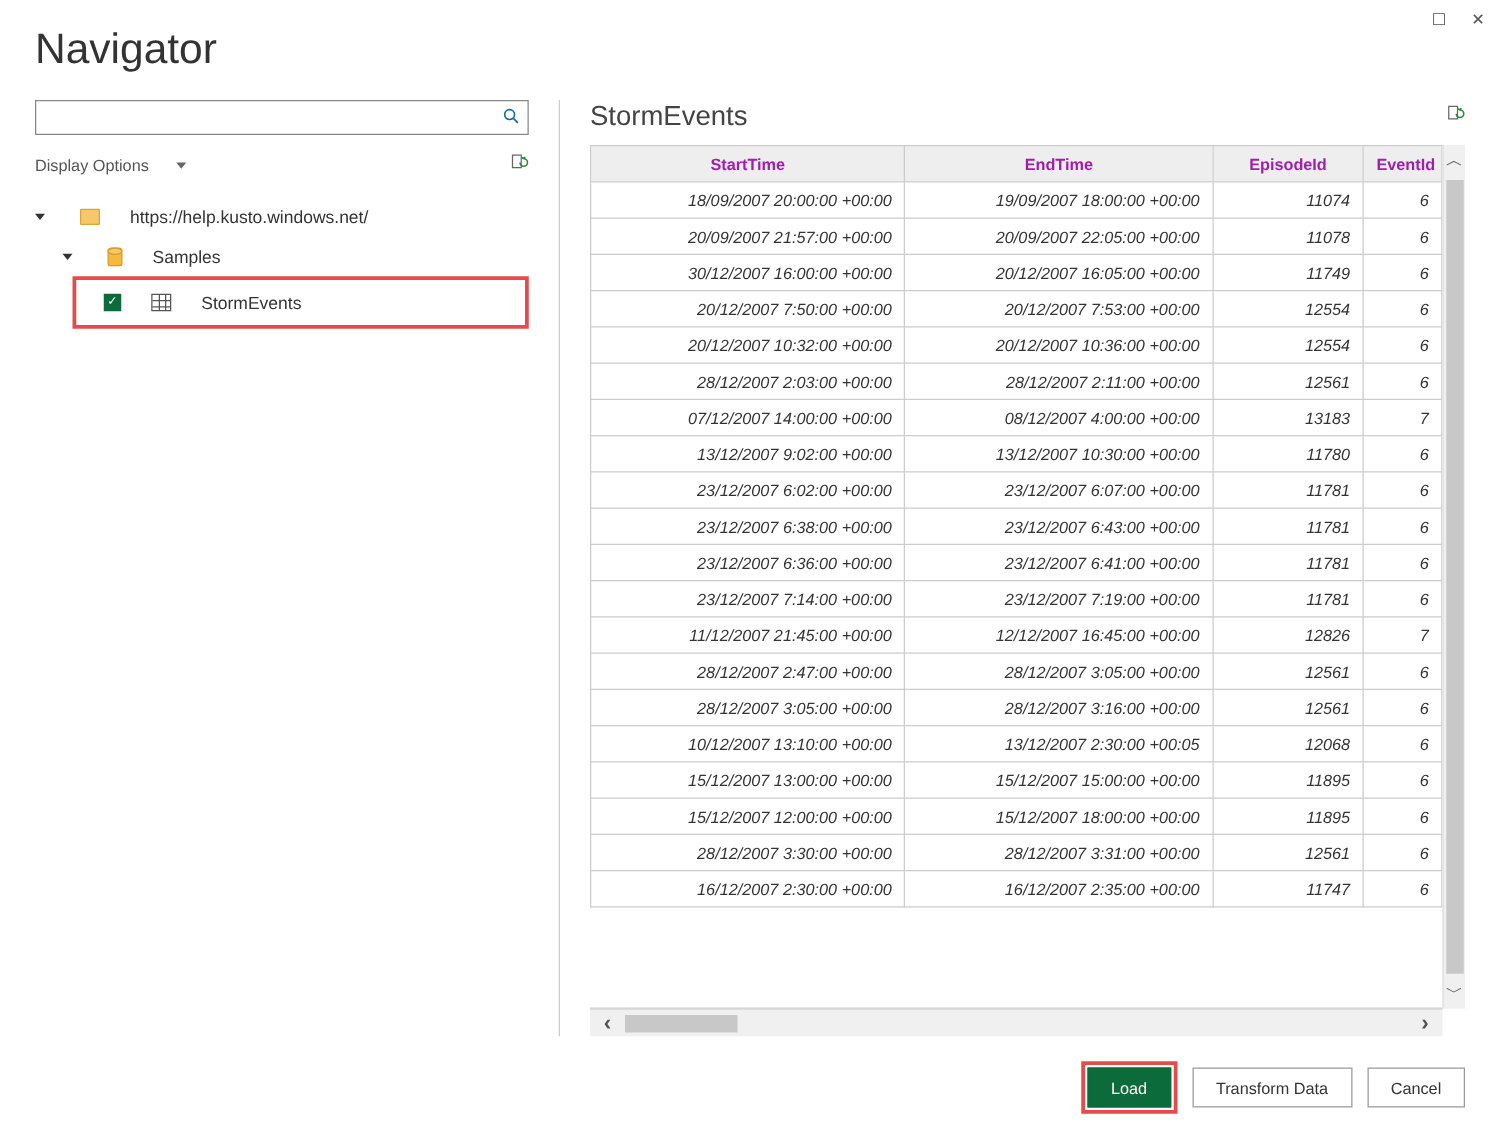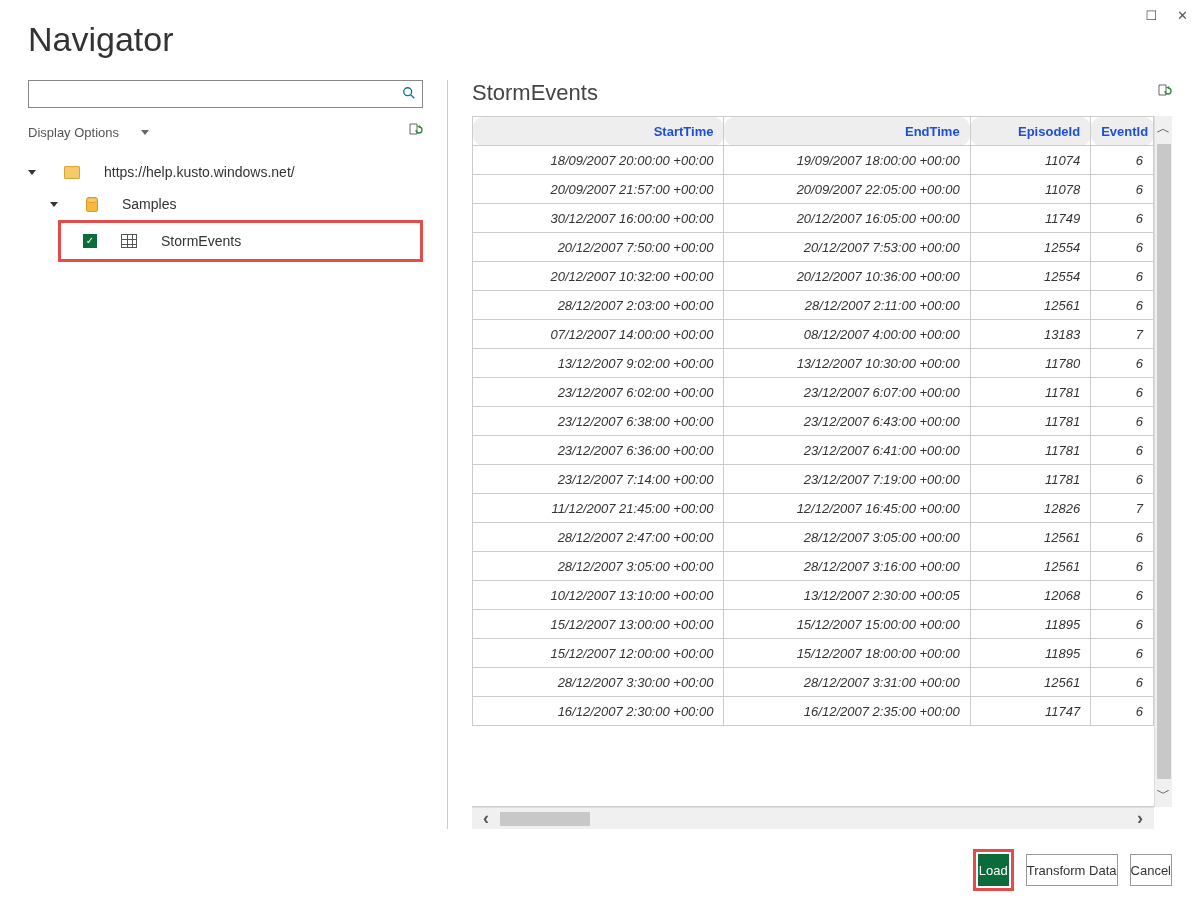--- a/index.html
+++ b/index.html
@@ -176,25 +176,24 @@
     border: 1px solid #ccc;
     padding: 5px 10px;
     font-size: 13px;
     height: 29px;
     white-space: nowrap;
     overflow: hidden;
     text-overflow: clip;
   }
   table.data th {
     background: #eee;
-    text-align: right;
+    text-align: center;
     font-weight: 600;
     font-style: normal;
-    color: #1d4ed8;
-    border-radius: 11px;
+    color: #a21caf;
   }
   table.data td {
     font-style: italic;
     color: #333;
   }
   table.data td.rt { text-align: right; }
   .col-start { width: 240px; }
   .col-end { width: 235px; }
   .col-ep { width: 115px; }
   .col-ev { width: 60px; }
@@ -219,21 +218,21 @@
   .footer {
     position: absolute;
     bottom: 18px;
     right: 28px;
     display: flex;
     gap: 12px;
     align-items: center;
   }
   .btn {
     height: 32px;
-    padding: 0 0;
+    padding: 0 18px;
     border: 1px solid #999;
     background: #fff;
     font-size: 13px;
     color: #333;
     display:flex; align-items:center; justify-content:center;
     cursor: default;
   }
   .btn.primary {
     background: #0b6b3a;
     color: #fff;

